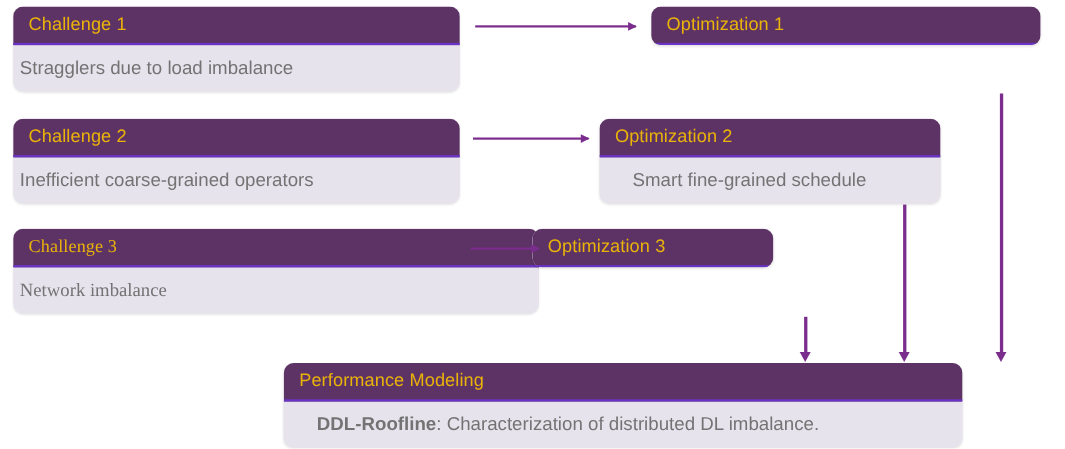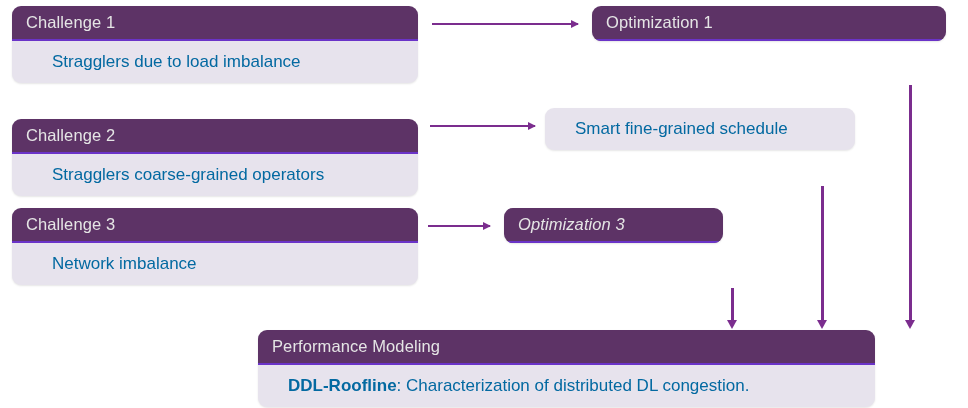--- a/index.html
+++ b/index.html
@@ -23,33 +23,33 @@
   
   .card {
     position: absolute;
     border-radius: 9px;
     overflow: hidden;
     background: #e7e3ed;
     box-shadow: 0 1px 2px rgba(0,0,0,0.10);
   }
   .card-head {
     background: #5d3366;
-    color: #e5e5e5;
+    color: #eab308;
     font-size: 16.5px;
     line-height: 1;
     padding: 8px 0 8px 14px;
     letter-spacing: 0.1px;
     border-bottom: 2.5px solid #6a33c8;
     white-space: nowrap;
   }
   .card-body {
-    color: #0369a1;
+    color: #737373;
     font-size: 17px;
     line-height: 1;
-    padding: 12px 14px 13px 40px;
+    padding: 12px 14px 13px 6px;
     white-space: nowrap;
   }
   .card-body.indent-more { padding-left: 30px; }
   .card-body b { font-weight: bold; }
 
   
   .h-arrow {
     position: absolute;
     height: 2px;
     background: #7b2d8e;
@@ -85,45 +85,46 @@
 </head>
 <body>
 
 <div id="canvas">
 
   <div class="card" style="left:12px; top:6px; width:406px;">
     <div class="card-head">Challenge 1</div>
     <div class="card-body">Stragglers due to load imbalance</div>
   </div>
 
-  <div class="card" style="left:12px; top:108px; width:406px;margin-top:11px;">
+  <div class="card" style="left:12px; top:108px; width:406px;">
     <div class="card-head">Challenge 2</div>
-    <div class="card-body">Stragglers coarse-grained operators</div>
+    <div class="card-body">Inefficient coarse-grained operators</div>
   </div>
 
-  <div class="card" style="left:12px; top:208px; width:406px;">
+  <div class="card" style="left:12px; top:208px; width:478px;font-family:Liberation Serif, serif;">
     <div class="card-head">Challenge 3</div>
     <div class="card-body">Network imbalance</div>
   </div>
 
   <div class="card" style="left:592px; top:6px; width:354px;">
     <div class="card-head">Optimization 1</div>
   </div>
 
   <div class="card" style="left:545px; top:108px; width:310px;">
+    <div class="card-head">Optimization 2</div>
     <div class="card-body indent-more">Smart fine-grained schedule</div>
   </div>
 
-  <div class="card" style="left:504px; top:208px; width:219px;font-style:italic;">
+  <div class="card" style="left:484px; top:208px; width:219px;">
     <div class="card-head">Optimization 3</div>
   </div>
 
   <div class="card" style="left:258px; top:330px; width:617px;">
     <div class="card-head">Performance Modeling</div>
-    <div class="card-body indent-more"><b>DDL-Roofline</b><span>: Characterization of distributed DL congestion.</span></div>
+    <div class="card-body indent-more"><b>DDL-Roofline</b><span>: Characterization of distributed DL imbalance.</span></div>
   </div>
 
   <div class="h-arrow" style="left:432px; top:23px; width:146px;"></div>
   <div class="h-arrow" style="left:430px; top:125px; width:105px;"></div>
   <div class="h-arrow" style="left:428px; top:225px; width:62px;"></div>
 
   <div class="v-arrow" style="left:731px; top:288px; width:2.6px; height:34px;"></div>
   <div class="v-arrow" style="left:821px; top:186px; width:2.6px; height:136px;"></div>
   <div class="v-arrow" style="left:909px; top:85px; width:2.6px; height:237px;"></div>
 

